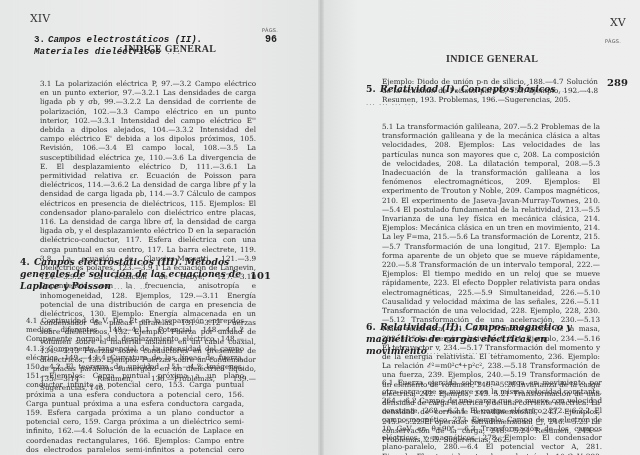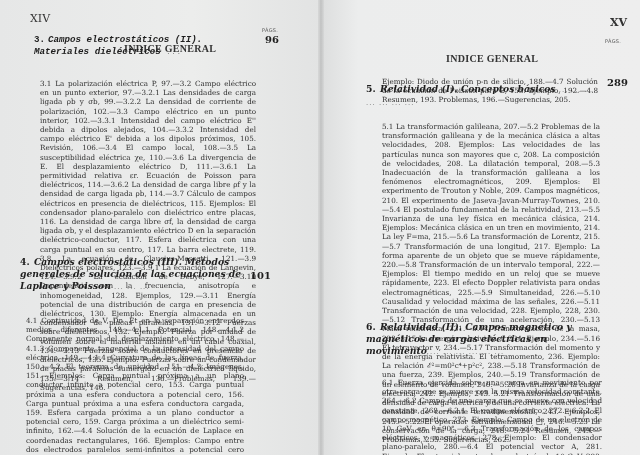--- a/index.html
+++ b/index.html
@@ -38,34 +38,34 @@
 
   <div class="page left">
     <div class="folio" style="left:30px;">XIV</div>
     <div class="running-head" style="left:124px;">INDICE GENERAL</div>
     <div class="pags" style="left:262px;top:27px;">PÁGS.</div>
 
     <div class="chapter" style="left:34px;top:34px;width:225px;font-family:Liberation Mono, monospace;">
       <span class="num">3.</span><span>Campos electrostáticos (II). Materiales dieléctricos</span>
       <span class="leader">...</span>
     </div>
-    <div class="pg" style="left:265px;top:34px;">96</div>
+    <div class="pg" style="left:265px;top:34px;font-family:Liberation Mono, monospace;">96</div>
     <div class="entries" style="left:40px;top:48px;width:216px;">3.1 La polarización eléctrica P, 97.—3.2 Campo eléctrico en un punto exterior, 97.—3.2.1 Las densidades de carga ligada ρb y σb, 99.—3.2.2 La densidad de corriente de polarización, 102.—3.3 Campo eléctrico en un punto interior, 102.—3.3.1 Intensidad del campo eléctrico E'' debida a dipolos alejados, 104.—3.3.2 Intensidad del campo eléctrico E' debida a los dipolos próximos, 105. Revisión, 106.—3.4 El campo local, 108.—3.5 La susceptibilidad eléctrica χe, 110.—3.6 La divergencia de E. El desplazamiento eléctrico D, 111.—3.6.1 La permitividad relativa εr. Ecuación de Poisson para dieléctricos, 114.—3.6.2 La densidad de carga libre ρf y la densidad de carga ligada ρb, 114.—3.7 Cálculo de campos eléctricos en presencia de dieléctricos, 115. Ejemplos: El condensador plano-paralelo con dieléctrico entre placas, 116. La densidad de carga libre σf, la densidad de carga ligada σb, y el desplazamiento eléctrico D en la separación dieléctrico-conductor, 117. Esfera dieléctrica con una carga puntual en su centro, 117. La barra electrete, 119. 3.8 La ecuación de Clausius-Mossotti, 121.—3.9 Dieléctricos polares, 123.—3.9.1 La ecuación de Langevin, 124.—3.9.2 La ecuación de Debye, 127.—3.10 Dependencia con la frecuencia, anisotropía e inhomogeneidad, 128. Ejemplos, 129.—3.11 Energía potencial de una distribución de carga en presencia de dieléctricos, 130. Ejemplo: Energía almacenada en un condensador de placas paralelas, 131.—3.12 Fuerzas sobre dieléctricos, 132. Ejemplo: Fuerza por unidad de volumen sobre el material aislante en un cable coaxial, 134.—3.13 Fuerzas sobre conductores en presencia de dieléctricos, 135. Ejemplo: Fuerzas sobre un condensador de placas paralelas sumergido en un dieléctrico líquido, 135.—3.14 Resumen, 136.—Problemas, 139.—Sugerencias, 146.</div>
 
     <div class="chapter" style="left:20px;top:256px;width:226px;">
       <span class="num">4.</span><span>Campos electrostáticos (III). Métodos generales de solución de las ecuaciones de Laplace y Poisson</span>
       <span class="leader">... ... ...</span>
     </div>
     <div class="pg" style="left:250px;top:270px;">101</div>
     <div class="entries" style="left:26px;top:285px;width:218px;">4.1 Continuidad de V, Dn, Et en la separación entre dos medios diferentes, 148.—4.1.1 Potencial, 148.—4.1.2 Componente normal del desplazamiento eléctrico, 148.—4.1.3 Componente tangencial de la intensidad del campo eléctrico, 149.—4.1.4 Curvatura de las líneas de fuerza, 150.—4.2 El teorema de unicidad, 151.—4.3 Imágenes, 151.—Ejemplos: Carga puntual próxima a un plano conductor infinito a potencial cero, 153. Carga puntual próxima a una esfera conductora a potencial cero, 156. Carga puntual próxima a una esfera conductora cargada, 159. Esfera cargada próxima a un plano conductor a potencial cero, 159. Carga próxima a un dieléctrico semi-infinito, 162.—4.4 Solución de la ecuación de Laplace en coordenadas rectangulares, 166. Ejemplos: Campo entre dos electrodos paralelos semi-infinitos a potencial cero terminados por un electrodo plano a un potencial V0, 167. Campo entre dos electrodos paralelos a potencial cero terminados en lados opuestos por dos placas a potenciales V1 y V2, 171.—4.5 Solución de la ecuación de Laplace en coordenadas esféricas. Ecuación de Legendre. Polinomios de Legendre, 174. Ejemplos: Esfera conductora en un campo eléctrico uniforme, 179. Esfera dieléctrica en un campo eléctrico uniforme, 185.—4.6 Solución de la ecuación de Poisson para V, 187.</div>
   </div>
 
   <div class="page right">
     <div class="running-head" style="left:126px;top:14px;">INDICE GENERAL</div>
-    <div class="folio" style="left:290px;top:16px;font-weight:bold;text-align:right;">XV</div>
+    <div class="folio" style="left:290px;top:16px;font-weight:normal;text-align:right;">XV</div>
     <div class="pags" style="left:285px;top:38px;">PÁGS.</div>
 
     <div class="entries" style="left:62px;top:46px;width:216px;">Ejemplo: Diodo de unión p-n de silicio, 188.—4.7 Solución de la ecuación de Poisson para E, 155. Ejemplo, 192.—4.8 Resumen, 193. Problemas, 196.—Sugerencias, 205.</div>
 
     <div class="chapter" style="left:46px;top:83px;width:235px;">
       <span class="num">5.</span><span>Relatividad (I). Conceptos básicos</span>
       <span class="leader">... ... ... ... ... ... ...</span>
     </div>
     <div class="pg" style="left:287px;top:77px;">289</div>
     <div class="entries" style="left:62px;top:91px;width:218px;">5.1 La transformación galileana, 207.—5.2 Problemas de la transformación galileana y de la mecánica clásica a altas velocidades, 208. Ejemplos: Las velocidades de las partículas nunca son mayores que c, 208. La composición de velocidades, 208. La dilatación temporal, 208.—5.3 Inadecuación de la transformación galileana a los fenómenos electromagnéticos, 209. Ejemplos: El experimento de Trouton y Noble, 209. Campos magnéticos, 210. El experimento de Jaseva-Javan-Murray-Townes, 210.—5.4 El postulado fundamental de la relatividad, 213.—5.5 Invarianza de una ley física en mecánica clásica, 214. Ejemplos: Mecánica clásica en un tren en movimiento, 214. La ley F=ma, 215.—5.6 La transformación de Lorentz, 215.—5.7 Transformación de una longitud, 217. Ejemplo: La forma aparente de un objeto que se mueve rápidamente, 220.—5.8 Transformación de un intervalo temporal, 222.—Ejemplos: El tiempo medido en un reloj que se mueve rápidamente, 223. El efecto Doppler relativista para ondas electromagnéticas, 225.—5.9 Simultaneidad, 226.—5.10 Causalidad y velocidad máxima de las señales, 226.—5.11 Transformación de una velocidad, 228. Ejemplo, 228, 230.—5.12 Transformación de una aceleración, 230.—5.13 Masa relativista, 231.—5.14 Transformación de la masa, 233. 5.15 La energía relativista ℰ, 234. Ejemplo, 234.—5.16 El tetravector v, 234.—5.17 Transformación del momento y de la energía relativista. El tetramomento, 236. Ejemplo: La relación ℰ²=m0²c⁴+p²c², 238.—5.18 Transformación de una fuerza, 239. Ejemplos, 240.—5.19 Transformación de un elemento de volumen, 240.—5.20 Invarianza de la carga eléctrica, 242. Ejemplo, 243. 5.21 Transformación de una densidad de carga eléctrica y de una corriente eléctrica. La densidad de corriente tetradimensional, 243. Ejemplos, 245.—5.22 El operador tetradimensional □, 246.—5.23 La conservación de la carga, 248.—5.24 Resumen, 249.—Problemas, 255. Sugerencias, 262.</div>

